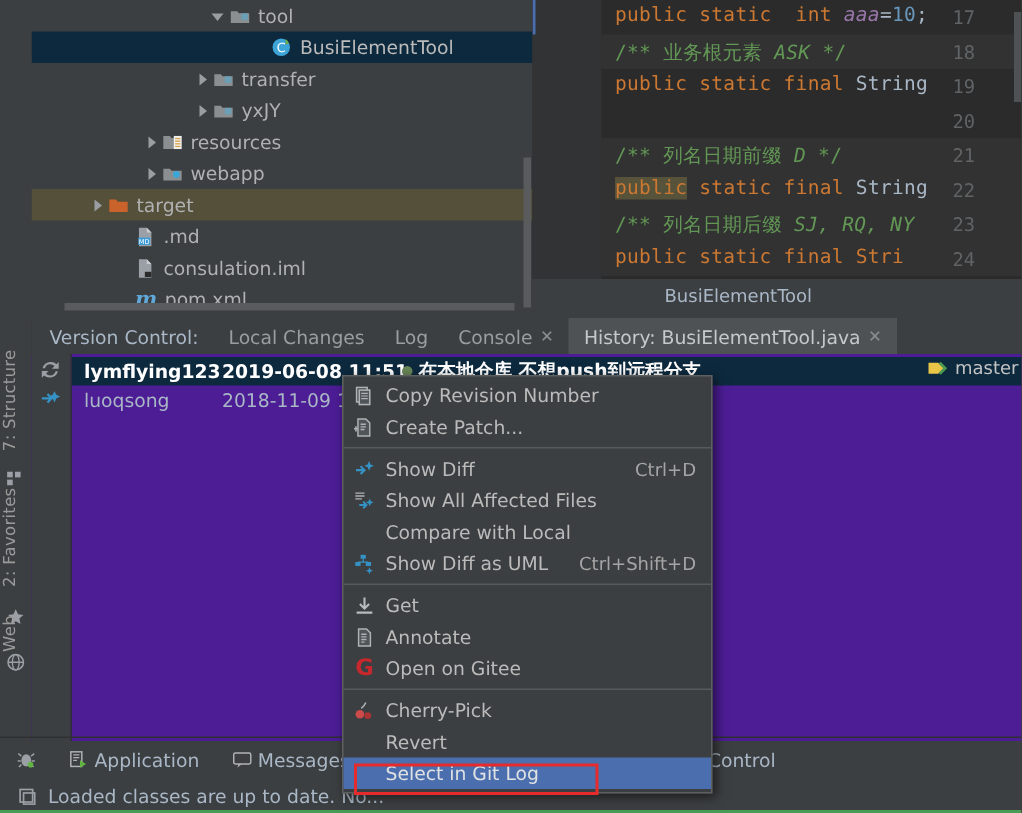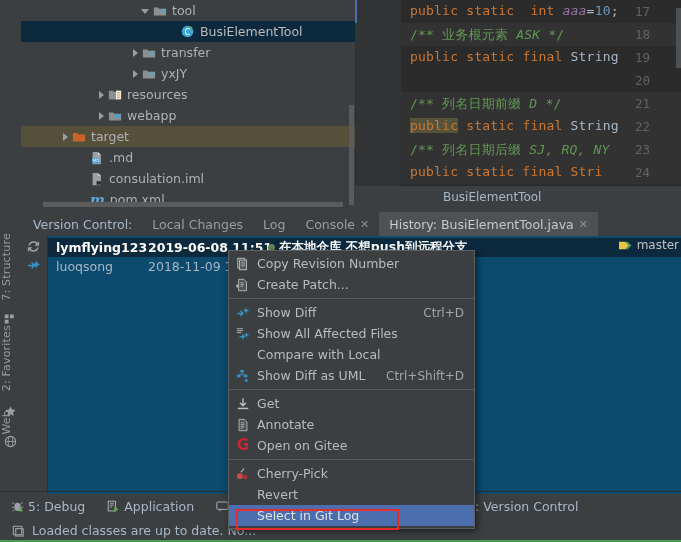--- a/index.html
+++ b/index.html
@@ -125,21 +125,21 @@
   .vcs-tab {
     color: #9a9ea1; padding: 0 10px; height: 24px;
     display: flex; align-items: center; gap: 5px;
   }
   .vcs-tab.active { background: #4e5254; color: #c5c9cc; }
   .tab-x { color: #8b8f92; font-size: 11px; }
 
   
   .vcs-body {
     position: absolute; left: 21px; top: 236px; width: 660px; height: 258px;
-    background: #0c4a6e;
+    background: #4c1d95;
   }
   .vcs-icon-col {
     position: absolute; left: 0; top: 0; width: 26px; height: 258px;
     background: #3c3f41;
   }
   .vcs-sep {
     position: absolute; left: 26px; top: 0; width: 1px; height: 258px;
     background: #2e3133;
   }
   .commit-row {
@@ -586,21 +586,20 @@
         <div class="bb-item">
           <span>
             <svg width="13" height="13" viewBox="0 0 16 16">
               <ellipse cx="8" cy="8.5" rx="4" ry="5" fill="#9aa0a6"></ellipse>
               <g stroke="#9aa0a6" stroke-width="1.2">
                 <path d="M4 5L1.5 3M12 5l2.5-2M3.5 9H1M12.5 9H15M4 12l-2 2M12 12l2 2"></path>
               </g>
               <circle cx="11.5" cy="12" r="2.3" fill="#62b543"></circle>
             </svg>
           </span>
-          <span>5: Debug</span>
         </div>
         <div class="bb-item">
           <span>
             <svg width="13" height="13" viewBox="0 0 16 16">
               <rect x="1.5" y="1.5" width="9" height="12" fill="none" stroke="#b0b3b5" stroke-width="1.2"></rect>
               <path d="M3.5 4h5M3.5 6.3h5M3.5 8.6h3" stroke="#b0b3b5" stroke-width="1"></path>
               <path d="M9 8.5l5 3-5 3z" fill="#62b543"></path>
             </svg>
           </span>
           <span>Application</span>

